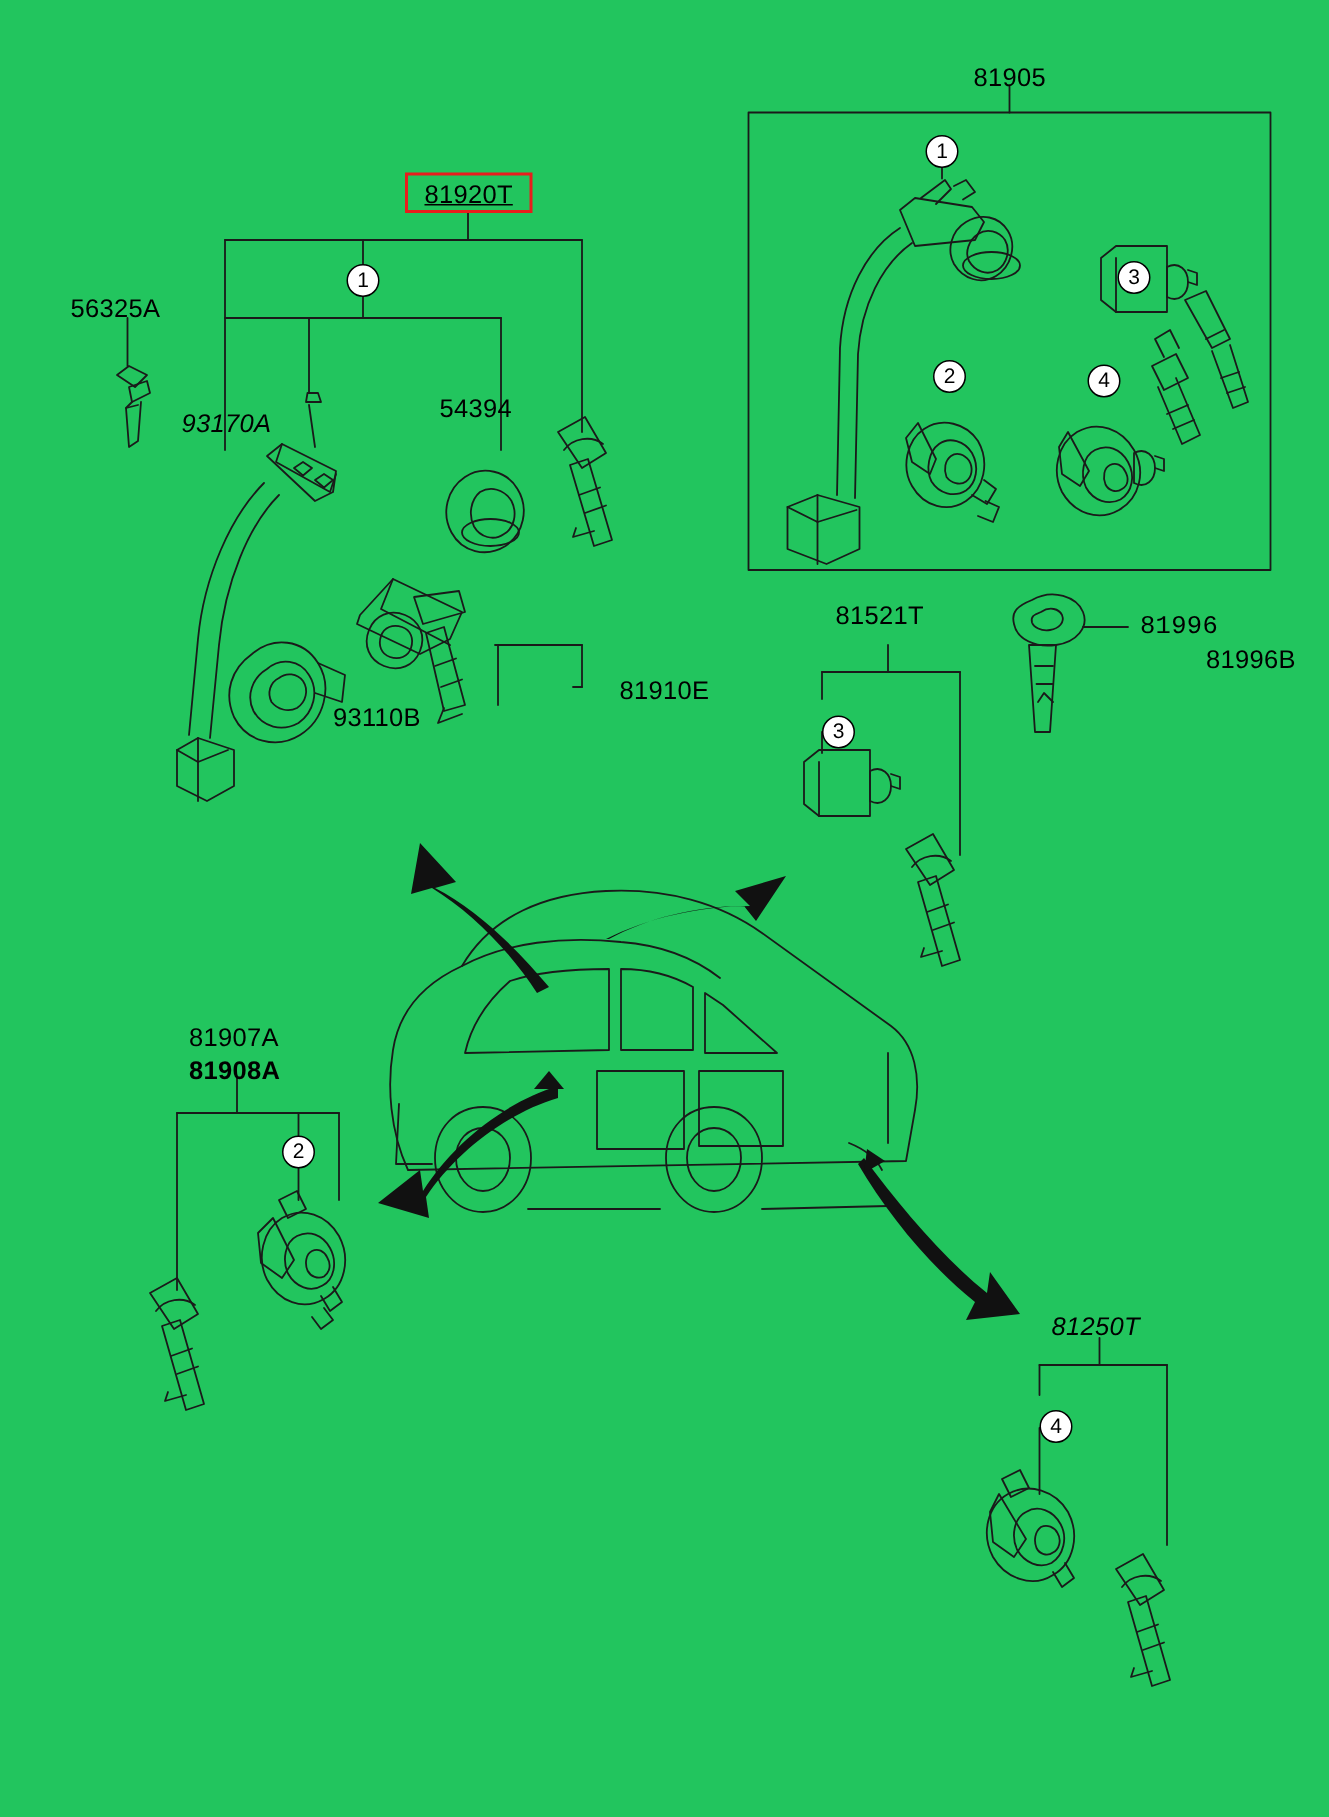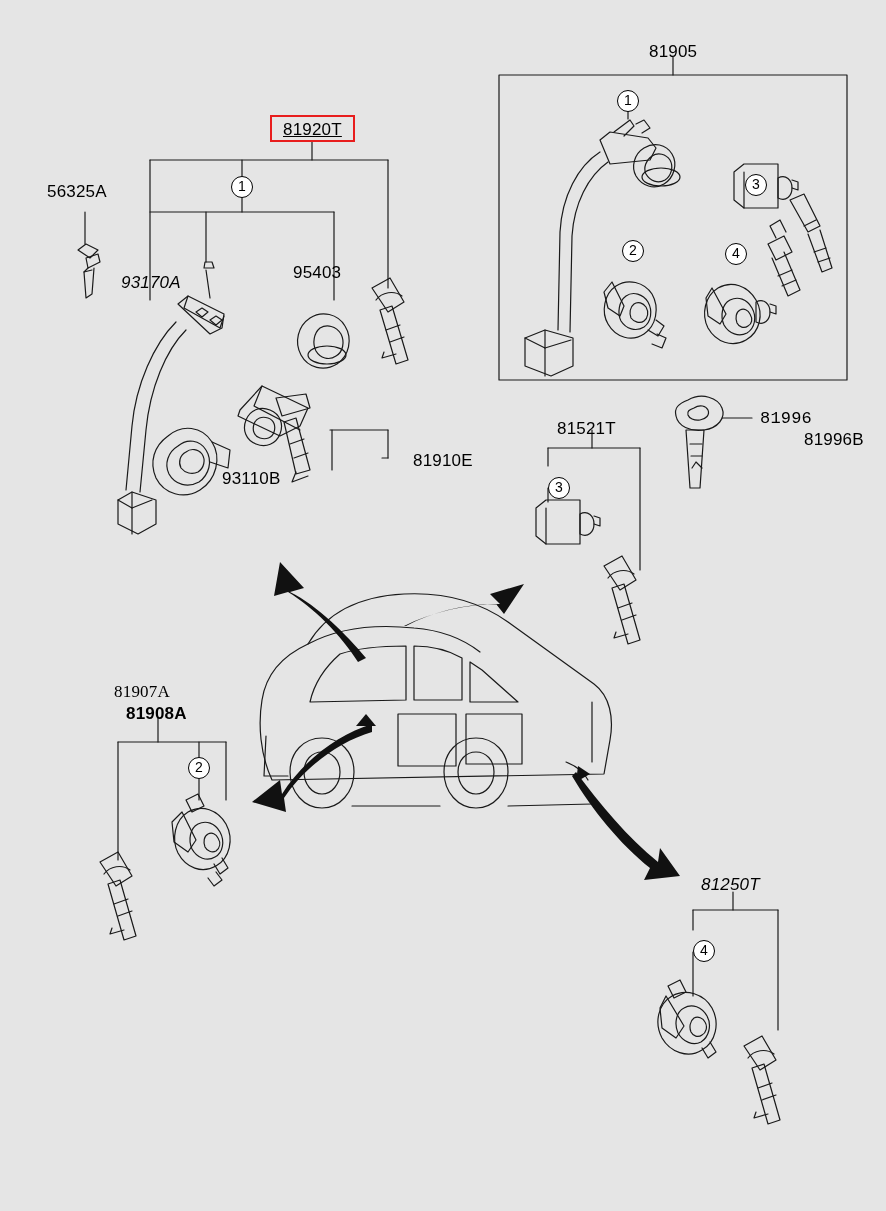--- a/index.html
+++ b/index.html
@@ -7,21 +7,21 @@
     padding: 0;
     background: #ffffff;
   }
   body {
     font-family: "Liberation Sans", sans-serif;
   }
   #sheet {
     position: relative;
     width: 886px;
     height: 1211px;
-    background: #e5e5e5;
+    background: #22c55e;
     overflow: hidden;
   }
   #svg-layer {
     position: absolute;
     left: 0;
     top: 0;
     width: 886px;
     height: 1211px;
   }
   .label {
@@ -307,29 +307,29 @@
       <g fill="#111" stroke="none">
         <path d="M578 766 l12 8 -14 8 z"></path>
       </g>
     </g>
   </svg>
 
   <div class="highlight-box" style="left:270px; top:115px; width:85px; height:27px;"></div>
 
   <div class="label" style="left:649px; top:41px;">81905</div>
   <div class="label" style="left:283px; top:119px;text-decoration:underline;">81920T</div>
-  <div class="label" style="left:47px;  top:181px;">56325A</div>
+  <div class="label" style="left:47px;  top:195px;">56325A</div>
   <div class="label" style="left:121px; top:272px;font-style:italic;">93170A</div>
-  <div class="label" style="left:293px; top:262px;">95403</div>
+  <div class="label" style="left:293px; top:262px;">54394</div>
   <div class="label" style="left:397px; top:450px;margin-left:16px;">81910E</div>
   <div class="label" style="left:222px; top:468px;">93110B</div>
-  <div class="label" style="left:557px; top:418px;">81521T</div>
+  <div class="label" style="left:557px; top:400px;">81521T</div>
   <div class="label" style="left:760px; top:408px;font-family:Liberation Mono, monospace;">81996</div>
   <div class="label" style="left:760px; top:429px;margin-left:44px;">81996B</div>
-  <div class="label" style="left:114px; top:681px;font-family:Liberation Serif, serif;">81907A</div>
+  <div class="label" style="left:126px; top:681px;">81907A</div>
   <div class="label" style="left:126px; top:703px;font-weight:bold;">81908A</div>
   <div class="label" style="left:701px; top:874px;font-style:italic;">81250T</div>
 
   <div class="callout" style="left:617px; top:90px;">1</div>
   <div class="callout" style="left:745px; top:174px;">3</div>
   <div class="callout" style="left:622px; top:240px;">2</div>
   <div class="callout" style="left:725px; top:243px;">4</div>
   <div class="callout" style="left:231px; top:176px;">1</div>
   <div class="callout" style="left:548px; top:477px;">3</div>
   <div class="callout" style="left:188px; top:757px;">2</div>

